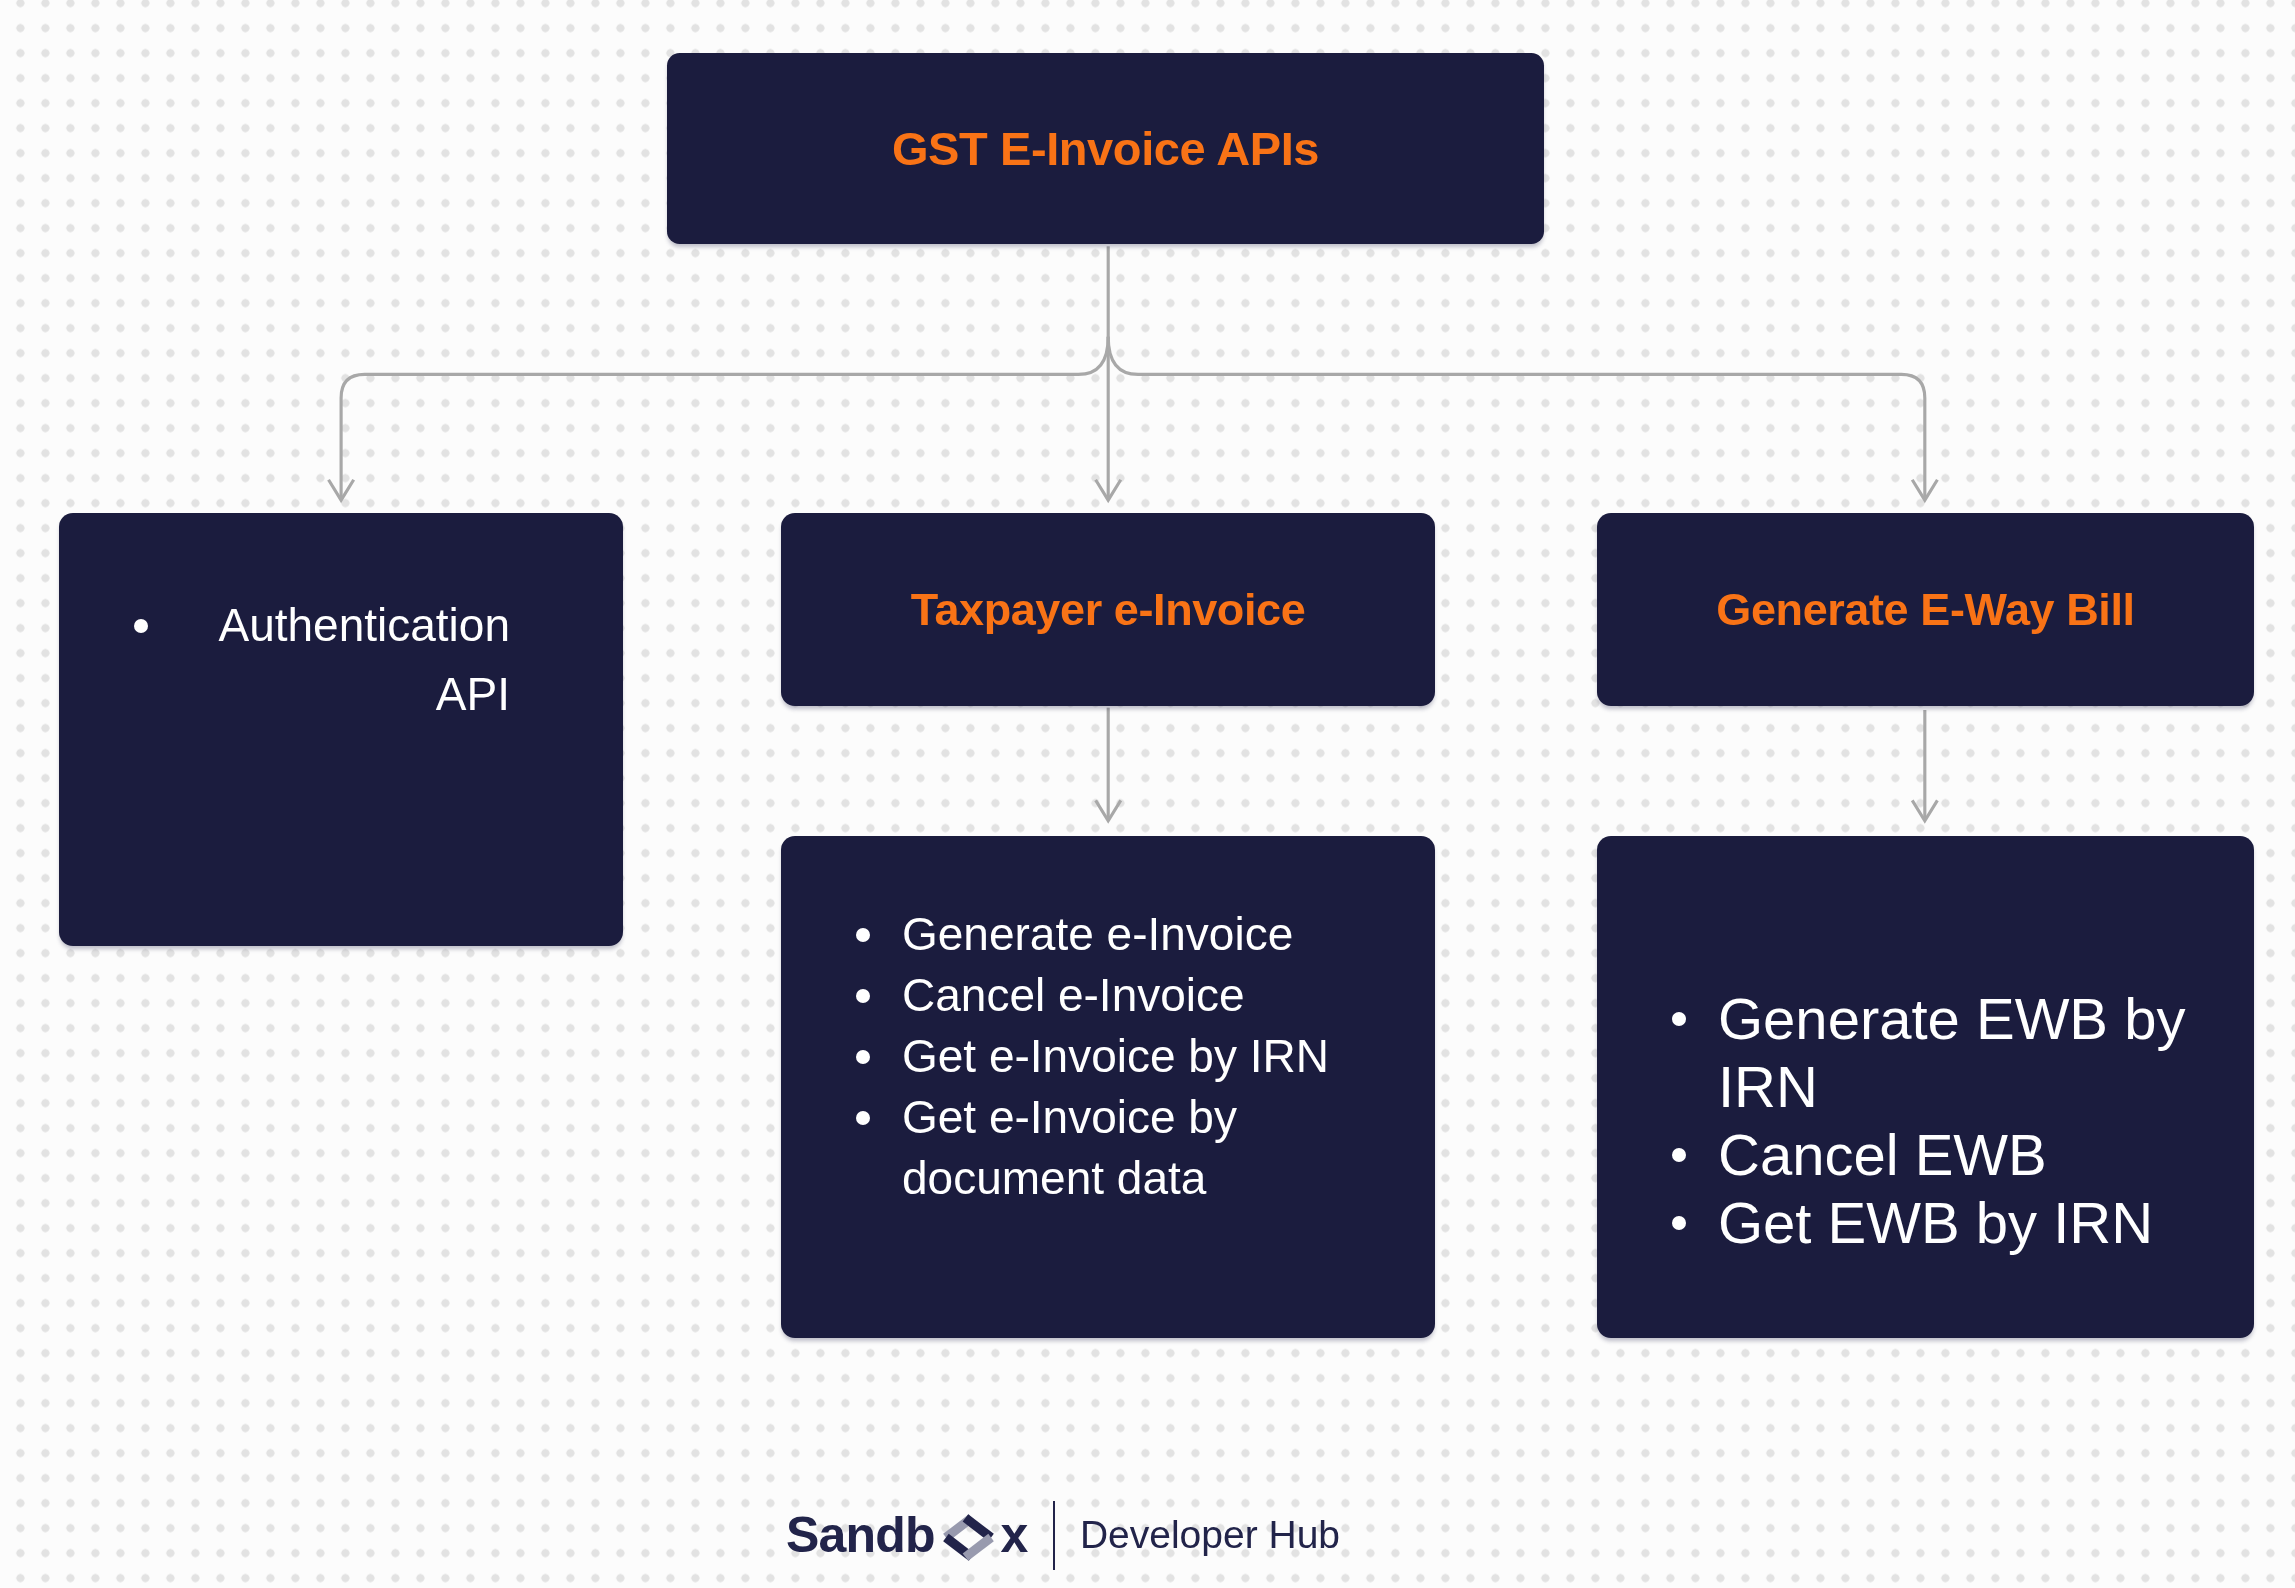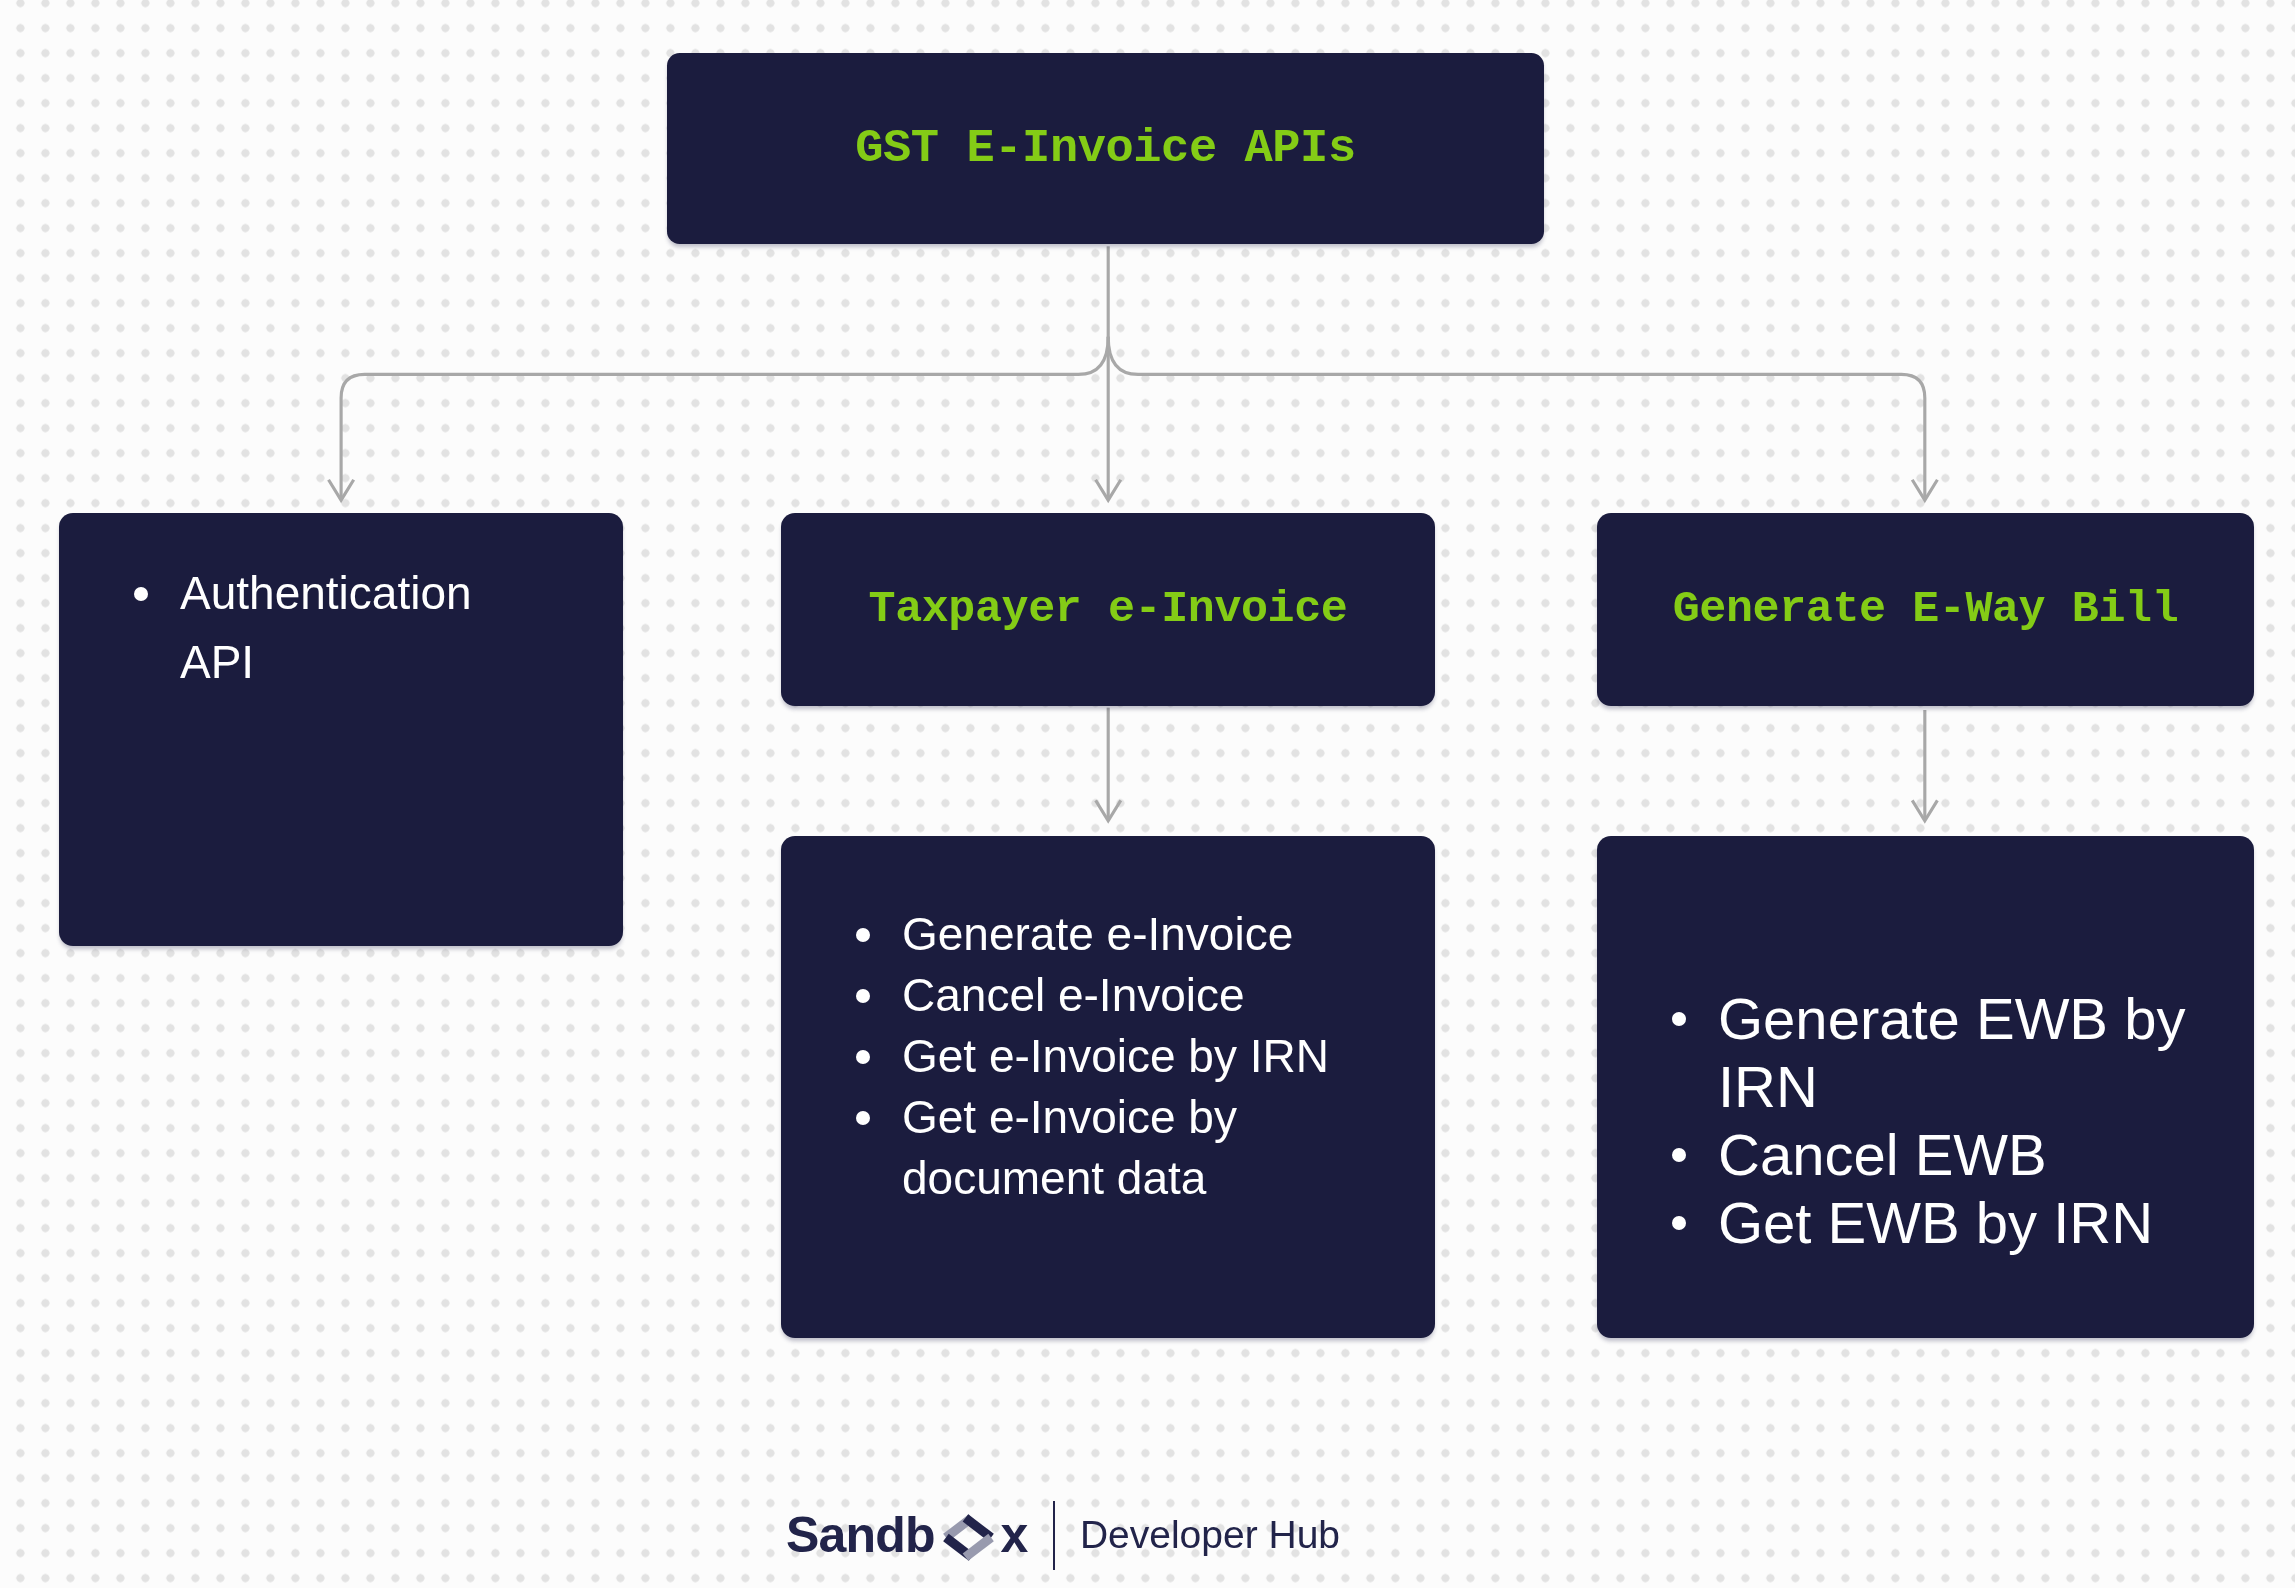--- a/index.html
+++ b/index.html
@@ -11,37 +11,37 @@
     background-size:25px 25px;
     background-position:7.9px -9.4px;
   }
   .node{
     position:absolute;background:#1b1c3e;border-radius:14px;
     box-shadow:0 3.9px 4.7px -1.6px rgba(30,30,70,.28);
     color:#ffffff;
   }
   .node.header-box{display:flex;align-items:center;justify-content:center;}
   .node-title{
-    font-weight:700;letter-spacing:-0.4px;color:#84cc16;font-family:Liberation Mono, monospace;
+    font-weight:700;letter-spacing:-0.4px;color:#f97316;
   }
   #root-box{left:667px;top:53px;width:877px;height:191px;border-radius:12.6px;}
   #root-box .node-title{font-size:47px;}
   #einvoice-header{left:781px;top:513px;width:654px;height:193px;}
   #ewb-header{left:1597px;top:513px;width:657px;height:193px;}
   .header-box .node-title{font-size:45px;}
   #auth-box{left:59px;top:513px;width:564px;height:433px;}
   #einvoice-list{left:781px;top:836px;width:654px;height:502px;}
   #ewb-list{left:1597px;top:836px;width:657px;height:502px;}
   ul.box-list{list-style:none;margin:0;padding:0 31px 0 75px;}
   ul.box-list li{position:relative;padding-left:46px;}
   ul.box-list li::before{
     content:"";position:absolute;left:0;width:14px;height:14px;border-radius:50%;
     background:#ffffff;top:var(--btop,27.5px);
   }
-  #auth-box ul{padding-top:46px;font-size:46px;line-height:69px;}
+  #auth-box ul{padding-top:78px;font-size:46px;line-height:69px;text-align:right;}
   #auth-box li{max-width:330px;--btop:27.5px;}
   #einvoice-list ul{padding-top:68px;font-size:46px;line-height:61px;}
   #einvoice-list li{max-width:503px;--btop:23.6px;}
   #ewb-list ul{padding-top:149px;font-size:58px;line-height:68px;}
   #ewb-list li{max-width:519px;--btop:27px;}
   #connectors{position:absolute;left:0;top:0;}
   #connectors path, #connectors polyline{
     fill:none;stroke:#a8a8a8;stroke-width:4px;
   }
   

